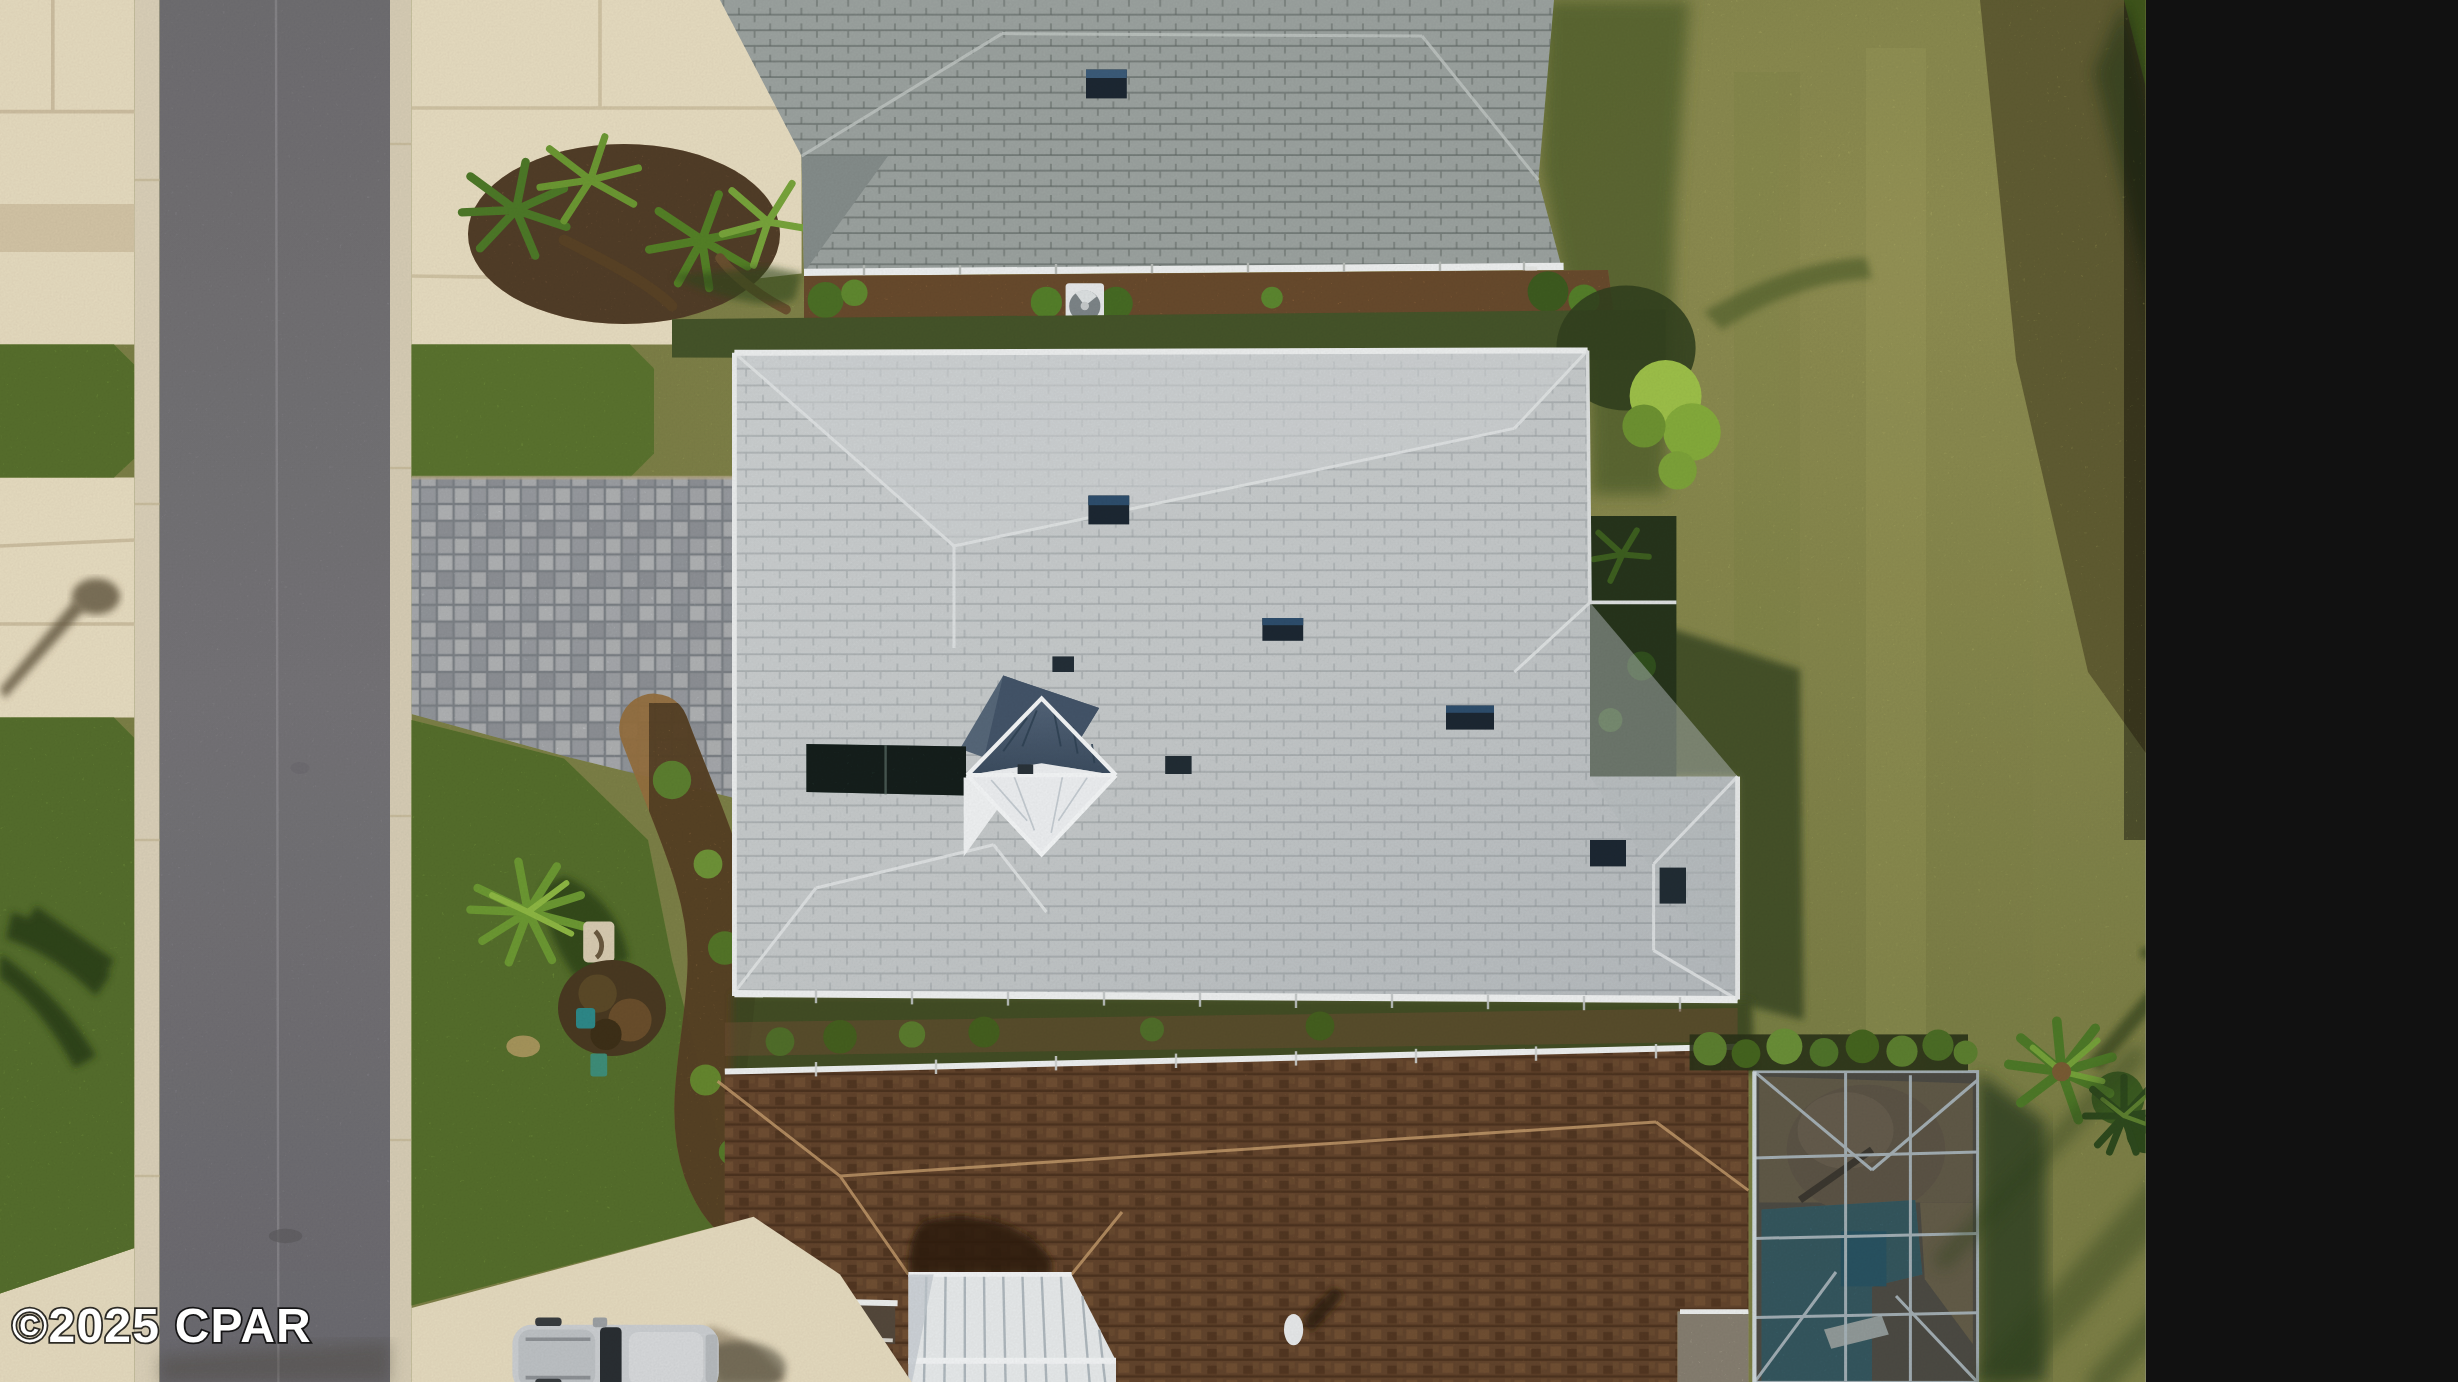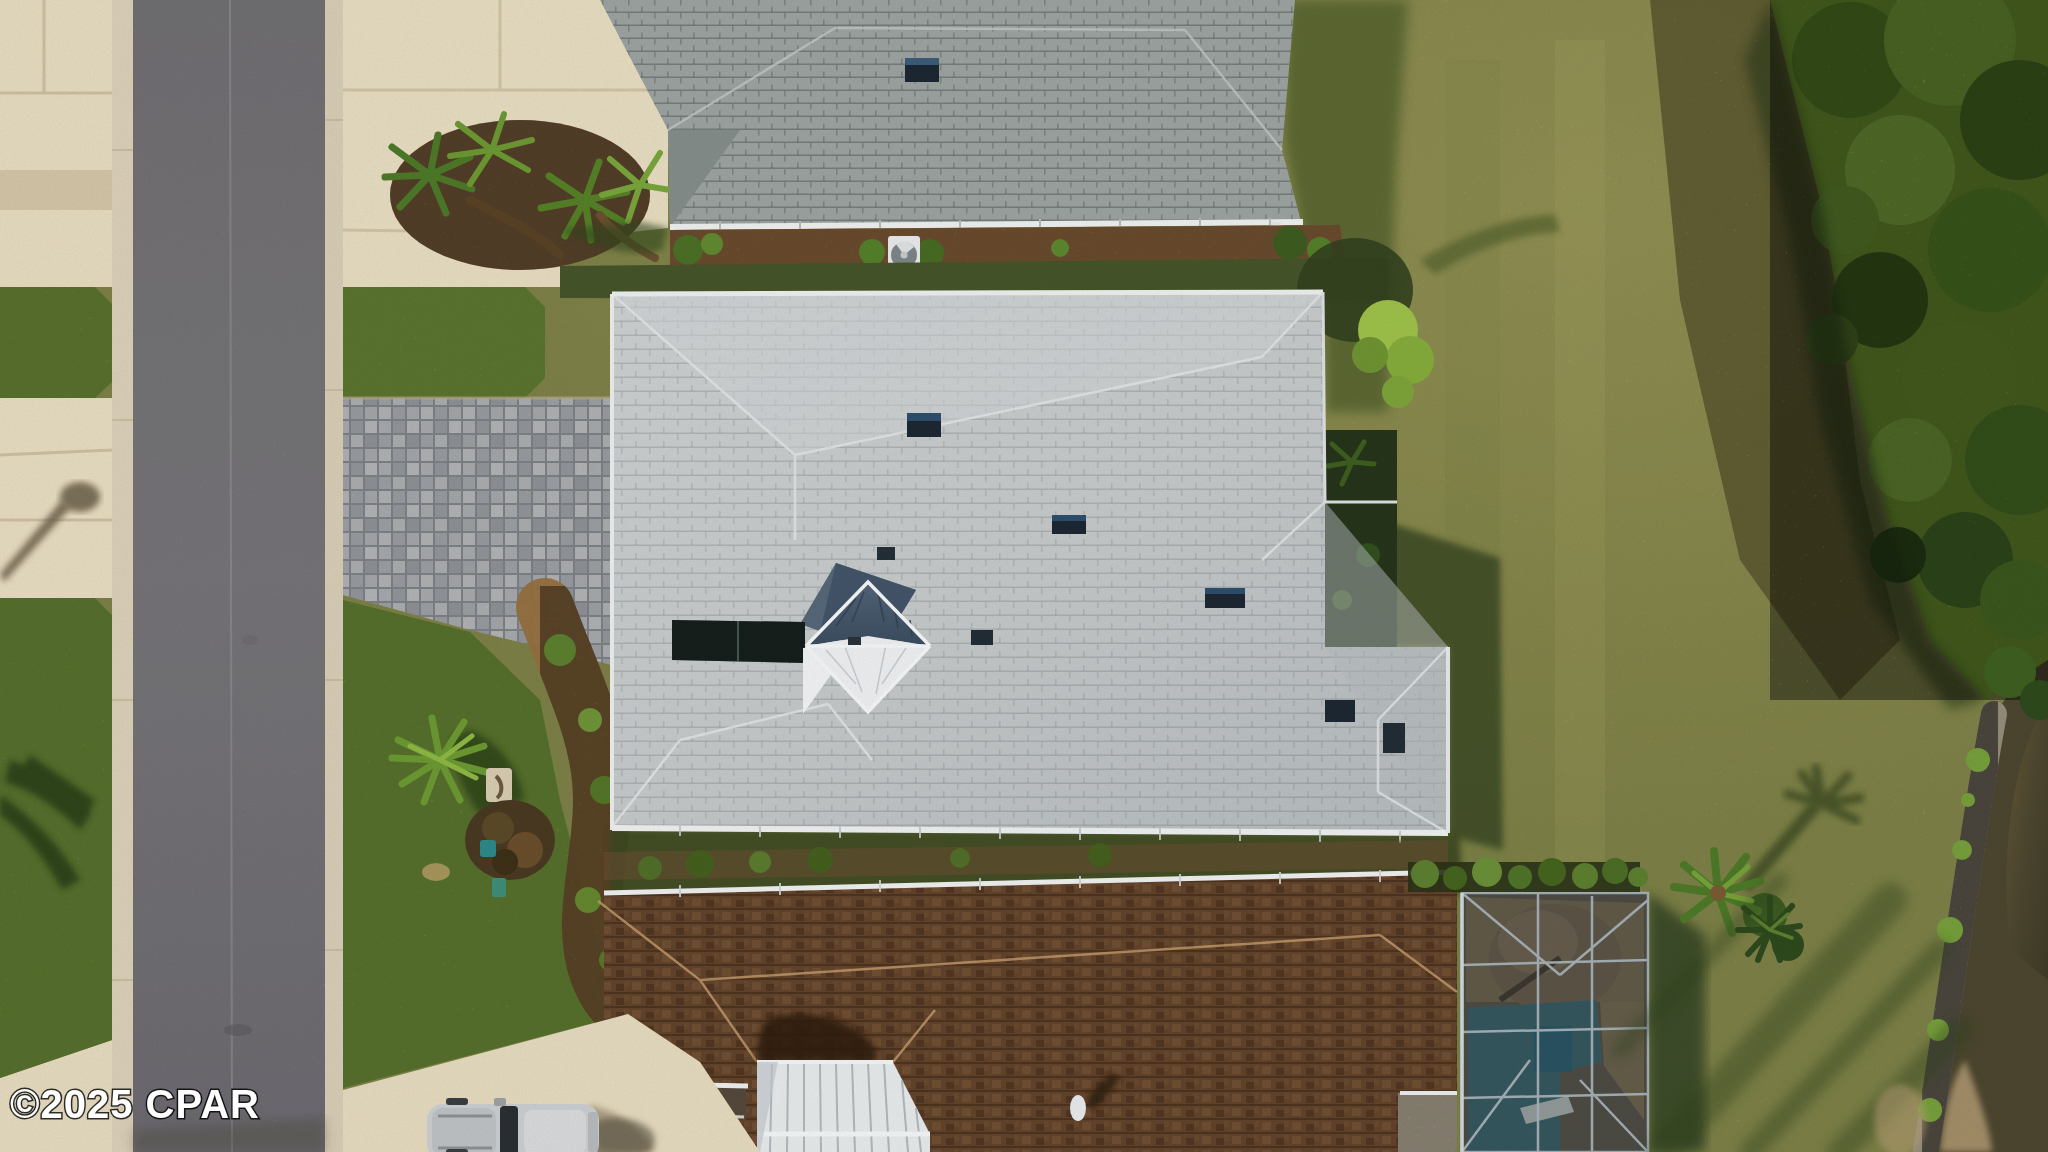--- a/index.html
+++ b/index.html
@@ -1,16 +1,16 @@
 <!DOCTYPE html>
 <html><head>
 <meta charset="utf-8">
 <style>
   html,body{margin:0;padding:0;background:#111;}
-  .stage{position:relative;width:2048px;height:1152px;overflow:hidden;background:#ffffff;
+  .stage{position:relative;width:1788px;height:1152px;overflow:hidden;background:#ffffff;
          font-family:"Liberation Sans", sans-serif;}
   svg{display:block}
   .wm{font-family:"Liberation Sans", sans-serif;font-weight:bold;font-size:40px;
       fill:#ffffff;stroke:#000000;stroke-width:3px;stroke-opacity:.8;paint-order:stroke;
       letter-spacing:1px;}
 </style>
 </head>
 <body>
 
 <div class="stage">

